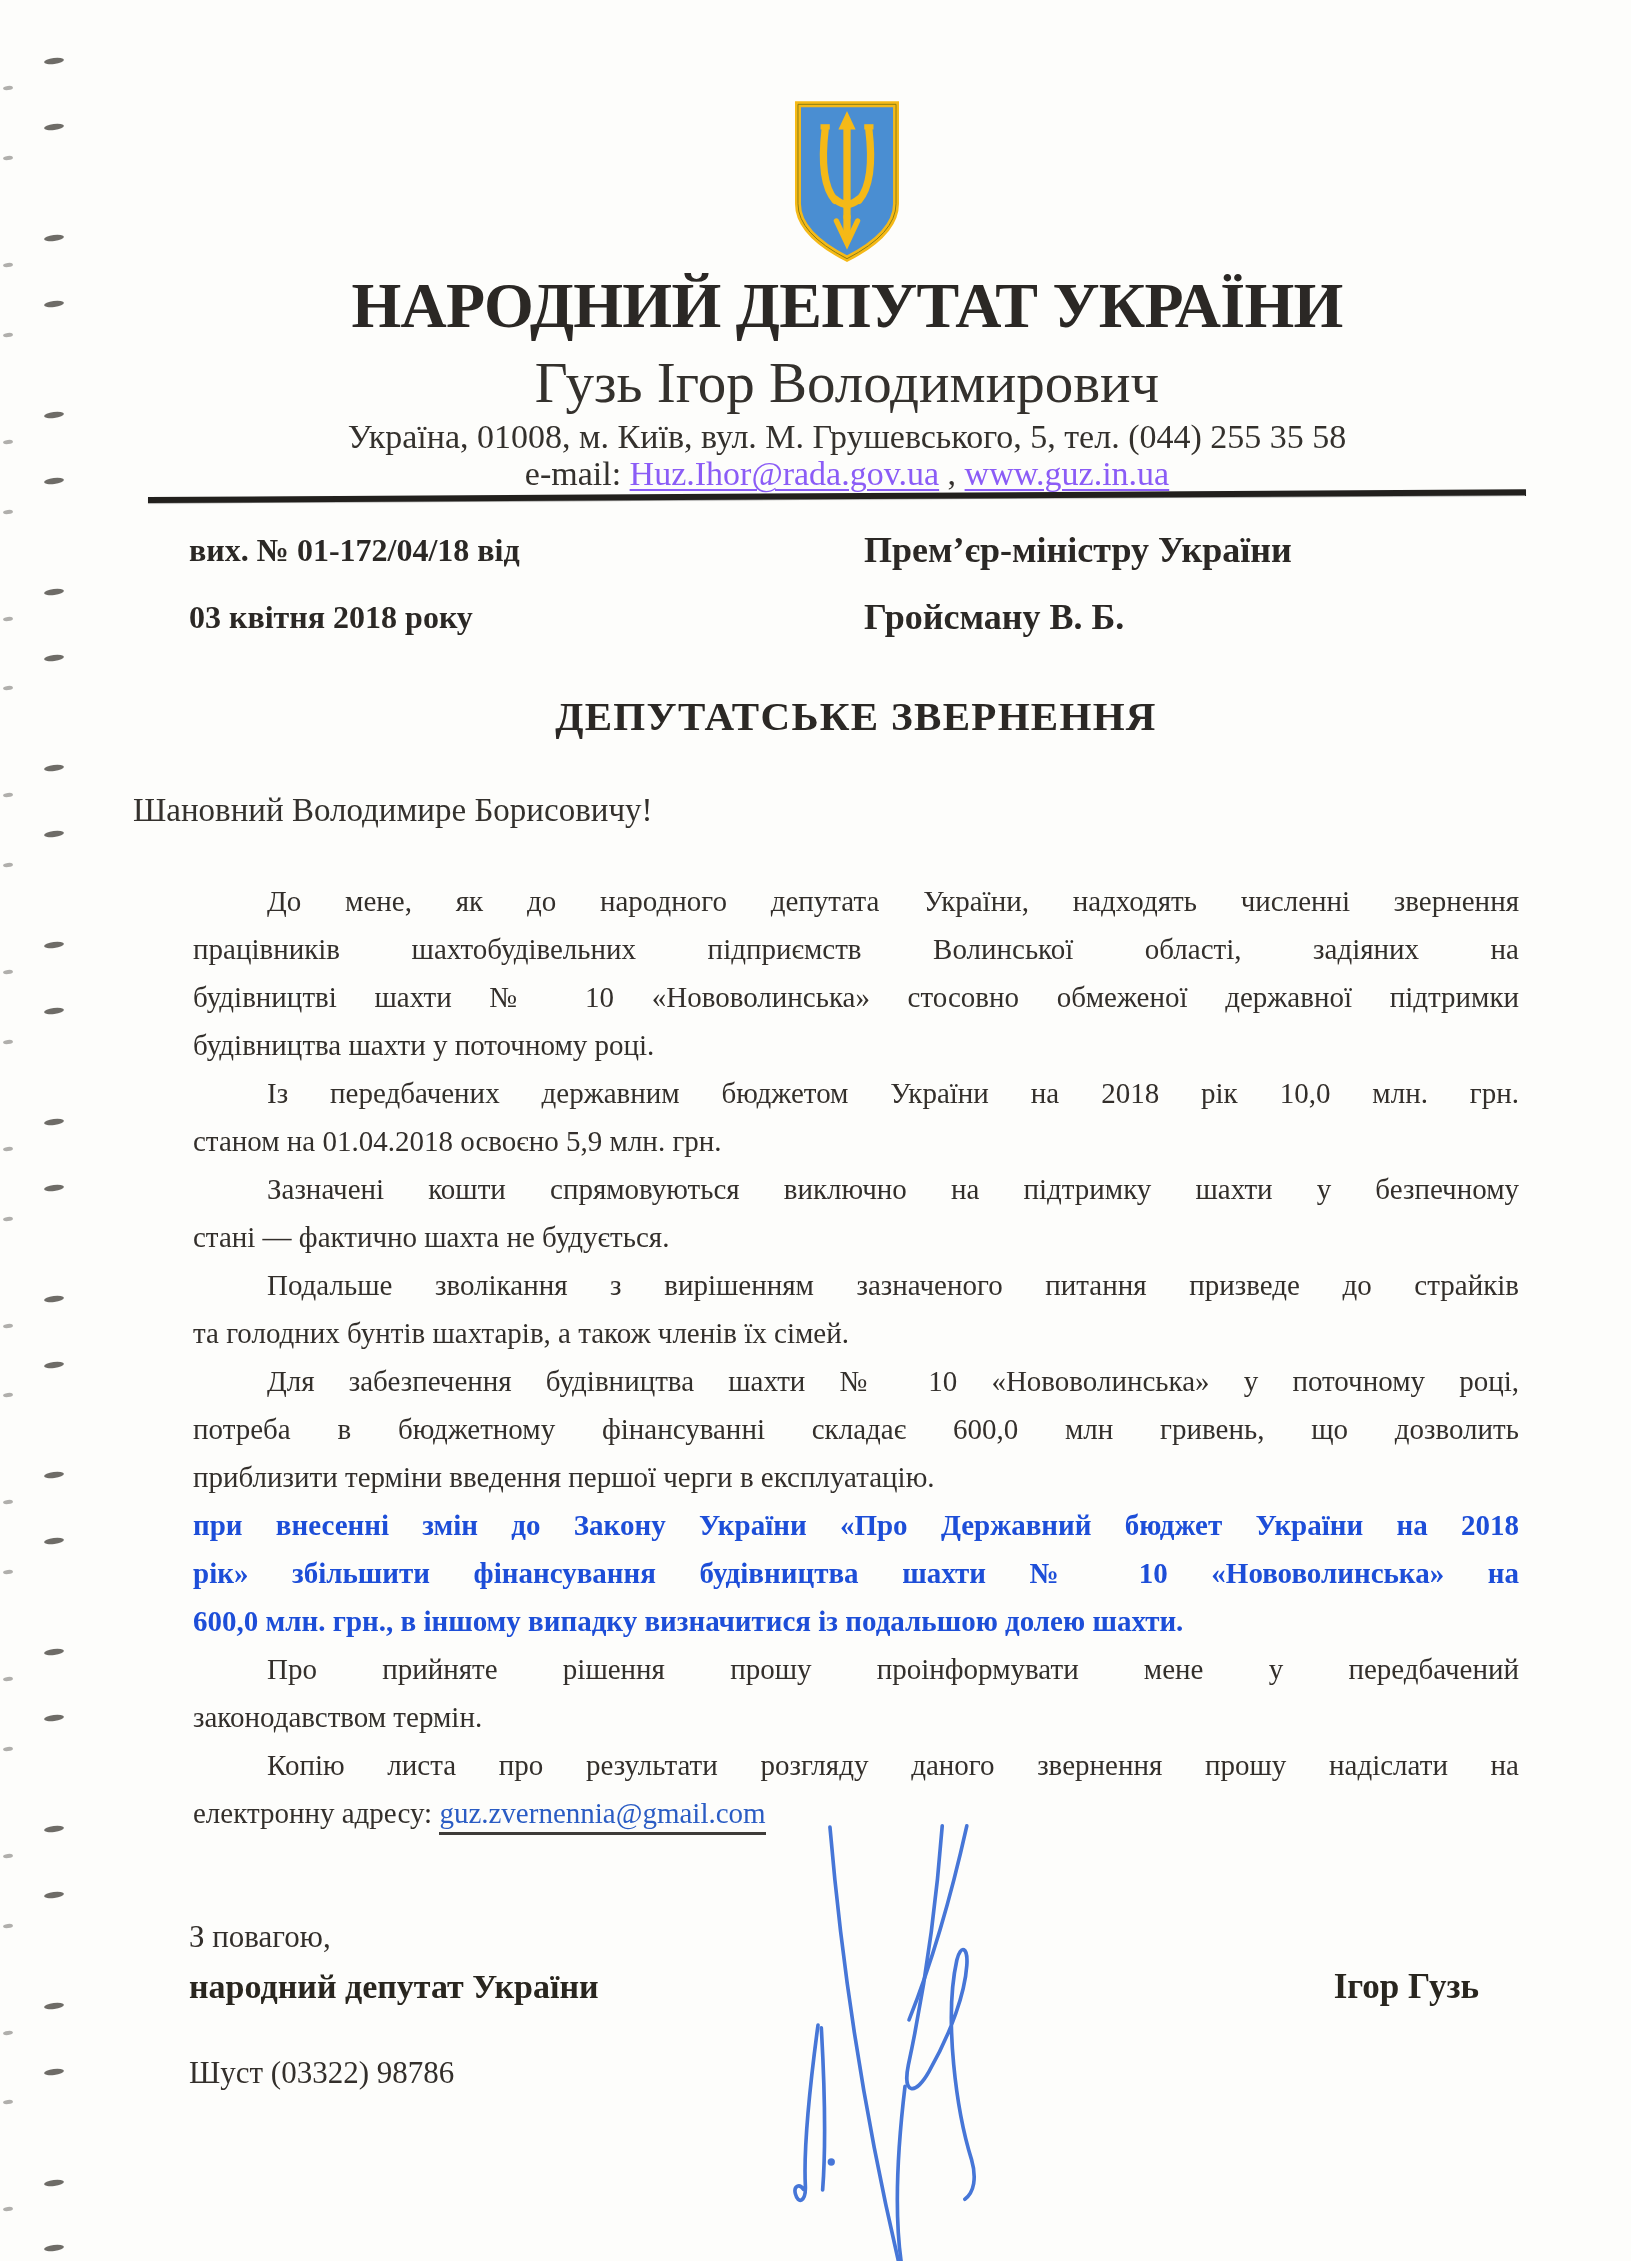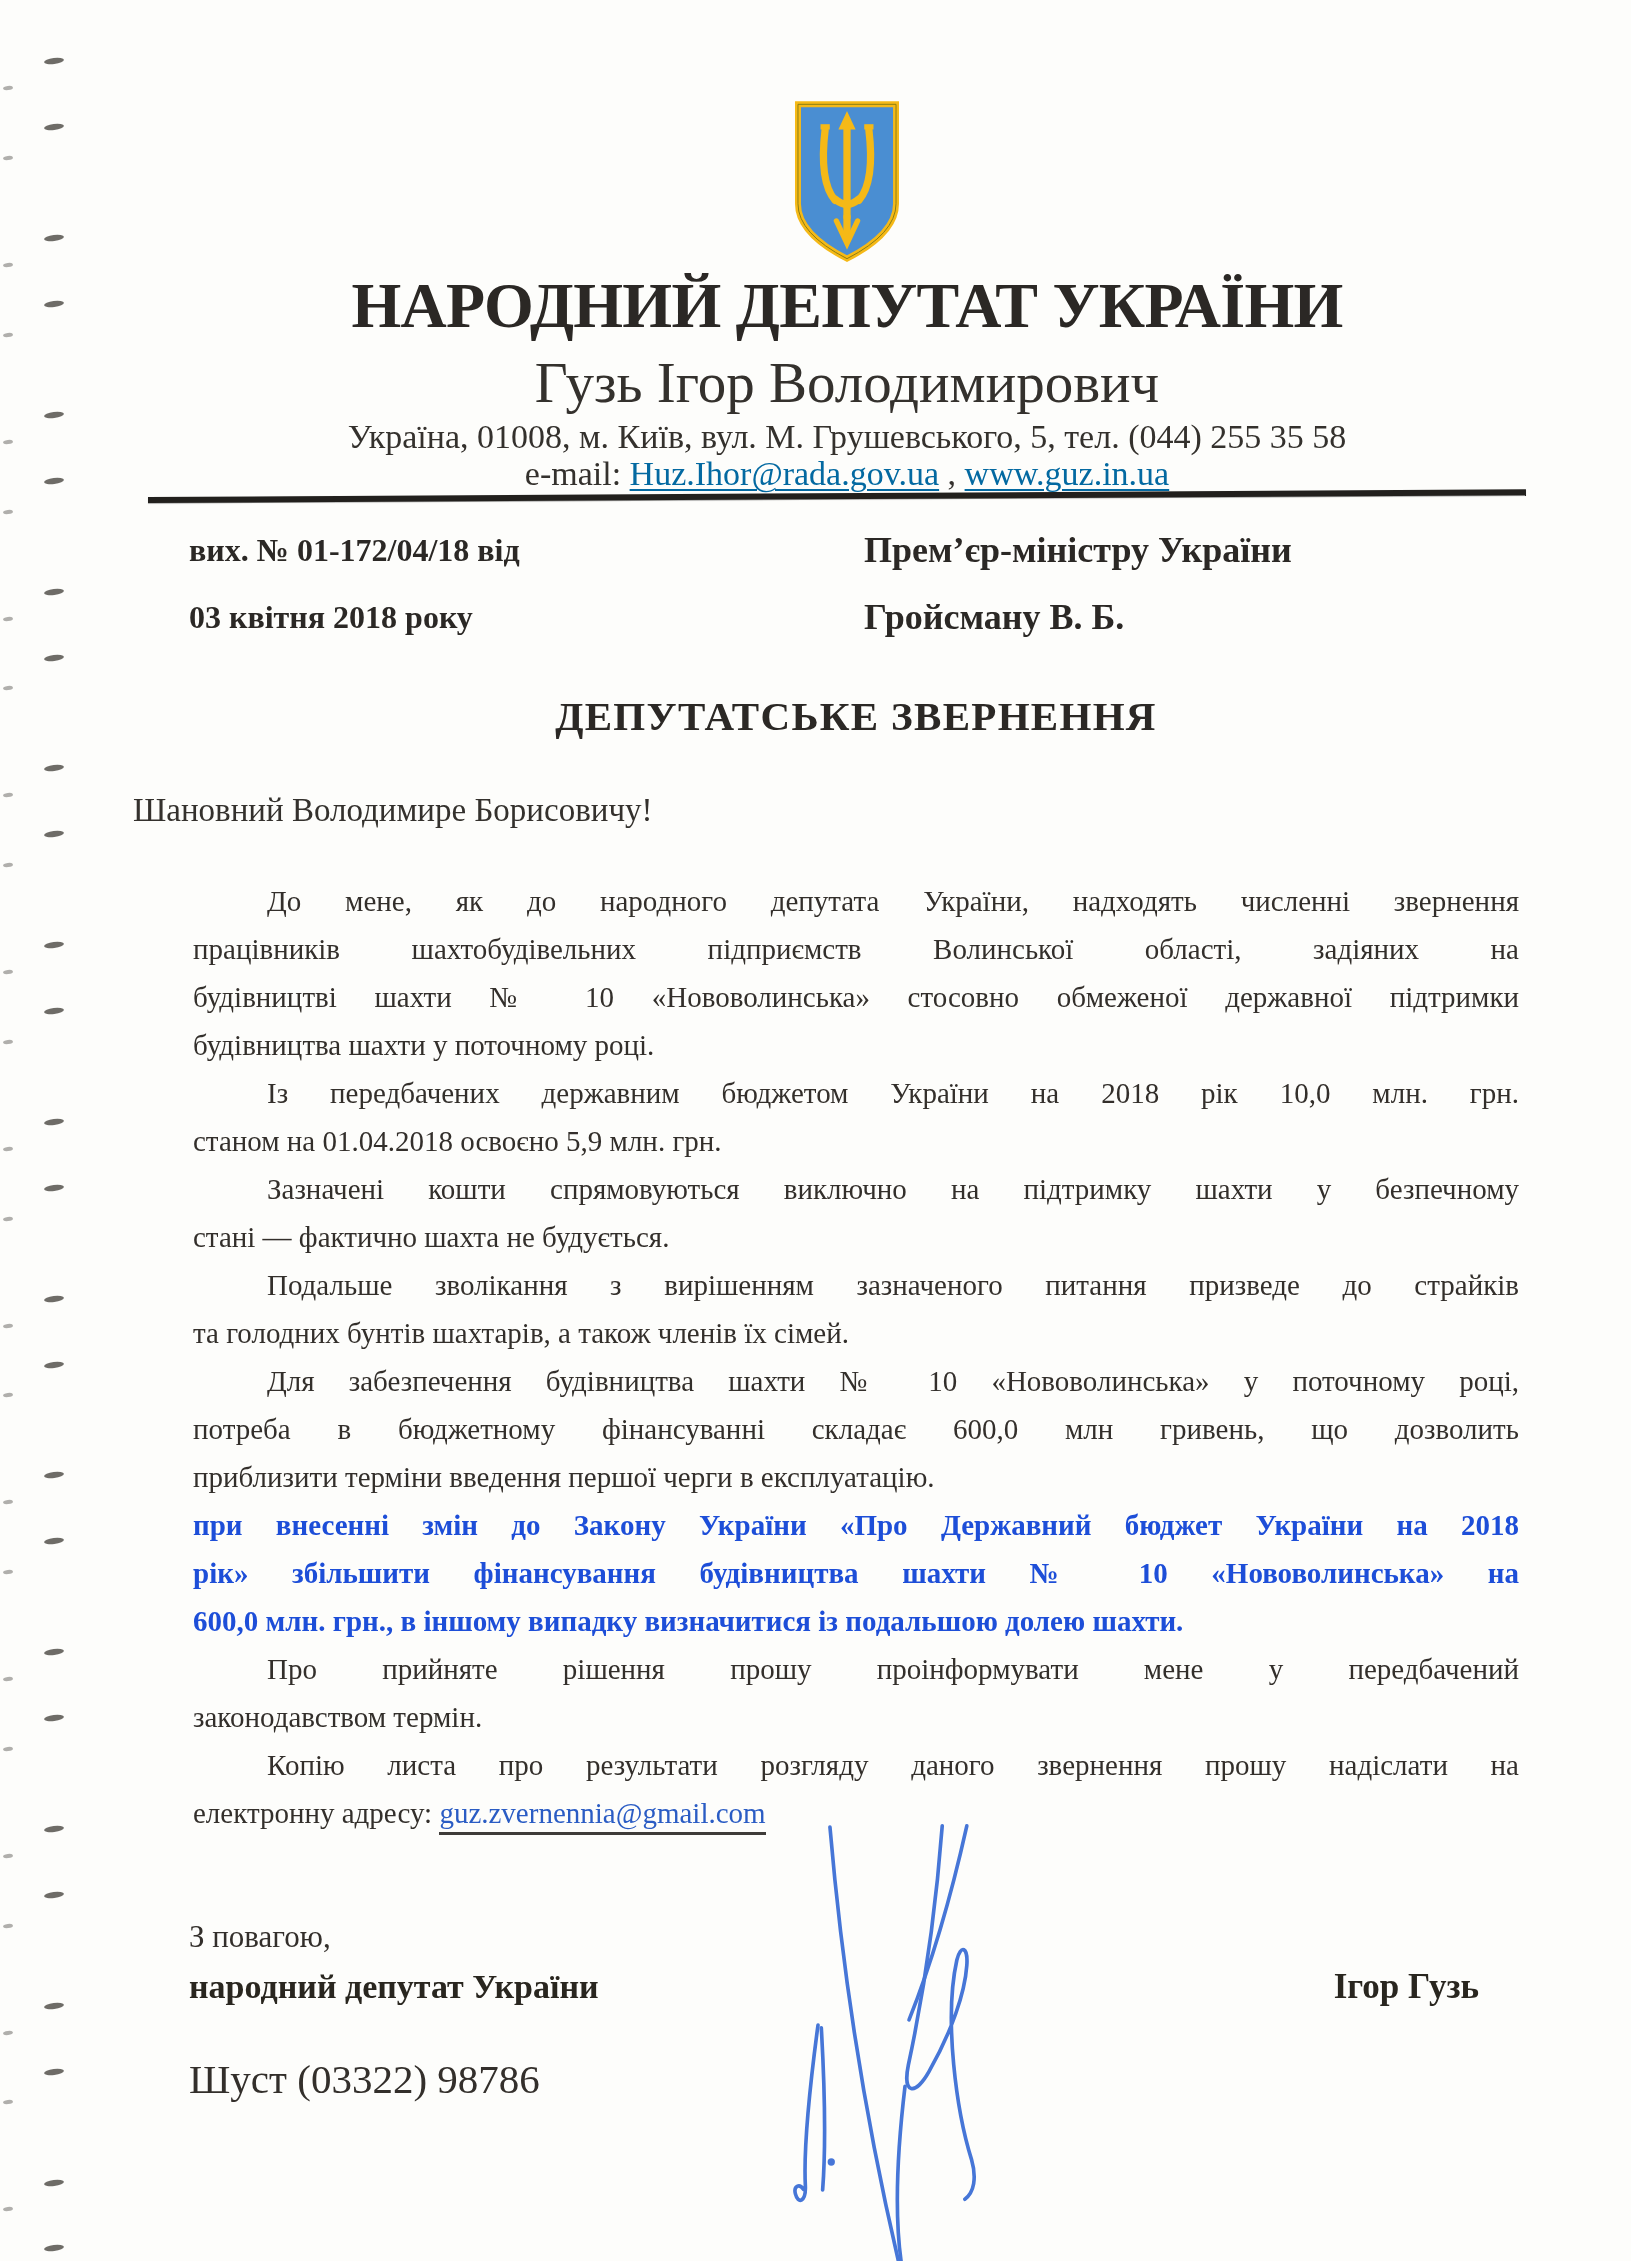--- a/index.html
+++ b/index.html
@@ -14,21 +14,21 @@
   .edge-mark.big{width:20px;height:6px;opacity:.78;}
   .edge-mark.small{width:10px;height:4px;opacity:.42;}
   
   .hdr{position:absolute;top:100px;left:62px;width:1570px;text-align:center;}
   .emblem-wrap{height:163px;}
   .emblem-wrap svg{display:inline-block;}
   .org-title{margin-top:8px;font-size:64px;line-height:70px;font-weight:bold;color:#2b2825;letter-spacing:-0.7px;}
   .person-name{margin-top:10.6px;font-size:57px;line-height:62px;color:#34312d;}
   .addr{margin-top:5.3px;font-size:34px;line-height:36px;color:#34312d;}
   .email-line{margin-top:1.3px;font-size:34px;line-height:36px;color:#34312d;}
-  .email-line a{color:#0369a1;text-decoration:underline;text-decoration-thickness:2px;text-underline-offset:4px;}
+  .email-line a{color:#8b5cf6;text-decoration:underline;text-decoration-thickness:2px;text-underline-offset:4px;}
   .rule{position:absolute;left:148px;top:497px;width:1378px;height:6px;background:#22201d;
         transform:rotate(-0.32deg);transform-origin:left center;box-shadow:0 0.7px 0.7px rgba(40,40,40,.45);}
   
   .refblock{position:absolute;left:189px;top:526px;font-weight:bold;font-size:32px;line-height:48px;color:#2b2825;}
   .refblock div{margin-bottom:18.6px;}
   .addressee{position:absolute;left:864px;top:526px;font-weight:bold;font-size:36px;line-height:48px;color:#2b2825;}
   .addressee div{margin-bottom:18.6px;}
   
   .doc-heading{position:absolute;left:193px;top:692px;width:1326px;text-align:center;
                font-weight:bold;font-size:41px;letter-spacing:1.3px;color:#2b2825;}
@@ -38,21 +38,21 @@
   .bline{height:48px;line-height:48px;white-space:normal;
          text-align:justify;text-align-last:justify;}
   .bline.last{text-align:left;text-align-last:left;}
   .bline.indent{padding-left:74px;}
   .bline.bold{font-weight:bold;color:#1d4ed8;}
   .bline a{color:#2a5cc4;text-decoration:none;border-bottom:3.3px solid #3f3c39;padding-bottom:2.7px;}
   
   .valediction{position:absolute;left:189px;top:1919px;font-size:31px;color:#332f2b;}
   .signer-title{position:absolute;left:189px;top:1968px;font-size:34px;font-weight:bold;color:#29261f;}
   .signer-name{position:absolute;right:153px;top:1967px;font-size:35px;font-weight:bold;color:#29261f;}
-  .footer-contact{position:absolute;left:189px;top:2055px;font-size:41px;color:#332f2b;}
+  .footer-contact{position:absolute;left:189px;top:2055px;font-size:31px;color:#332f2b;}
   
   .signature-svg{position:absolute;left:0;top:0;pointer-events:none;}
 </style>
 </head>
 <body>
 
 <div class="page">
 
   <div id="edge-marks">
       <div class="edge-mark big" style="left: 44px; top: 58px;"></div>

